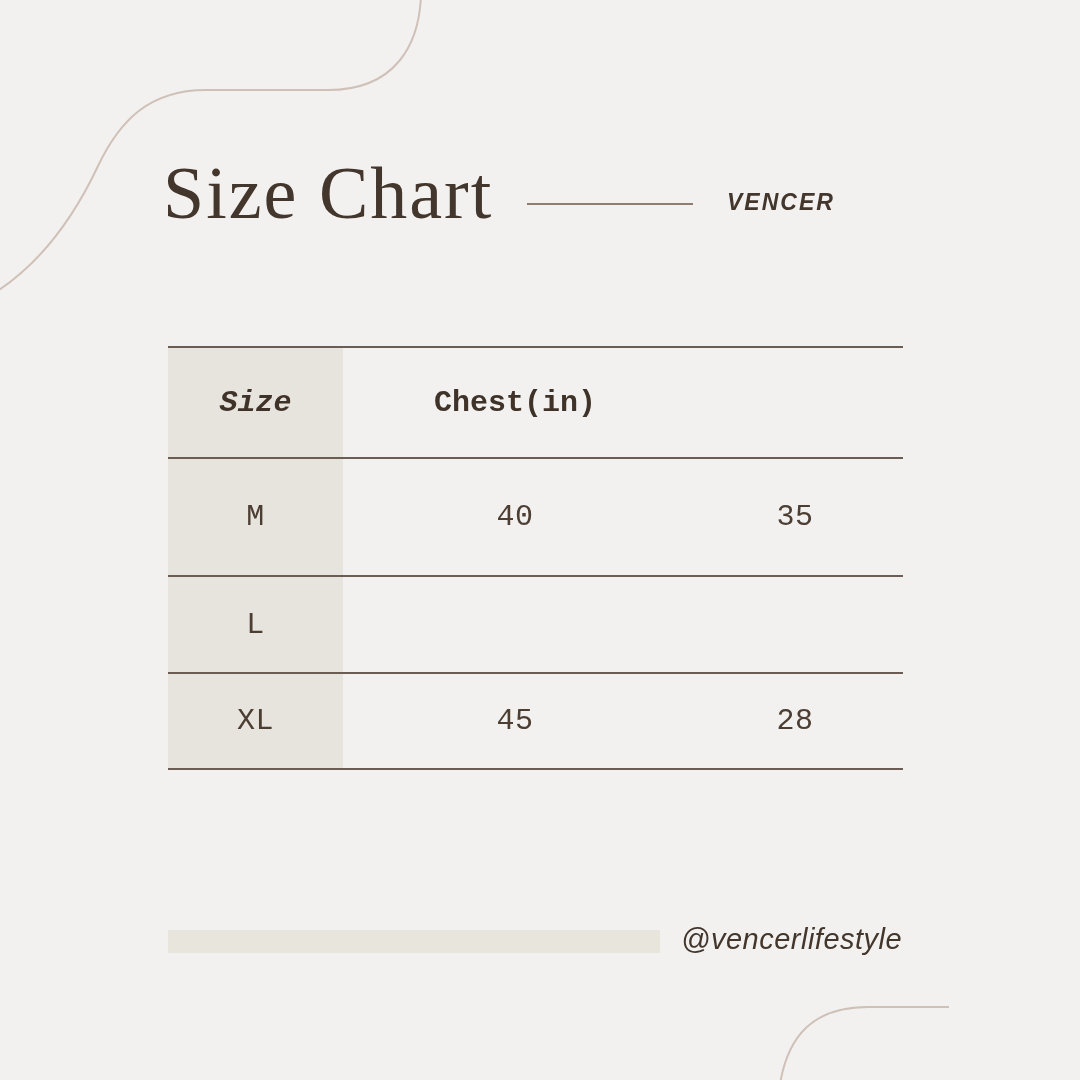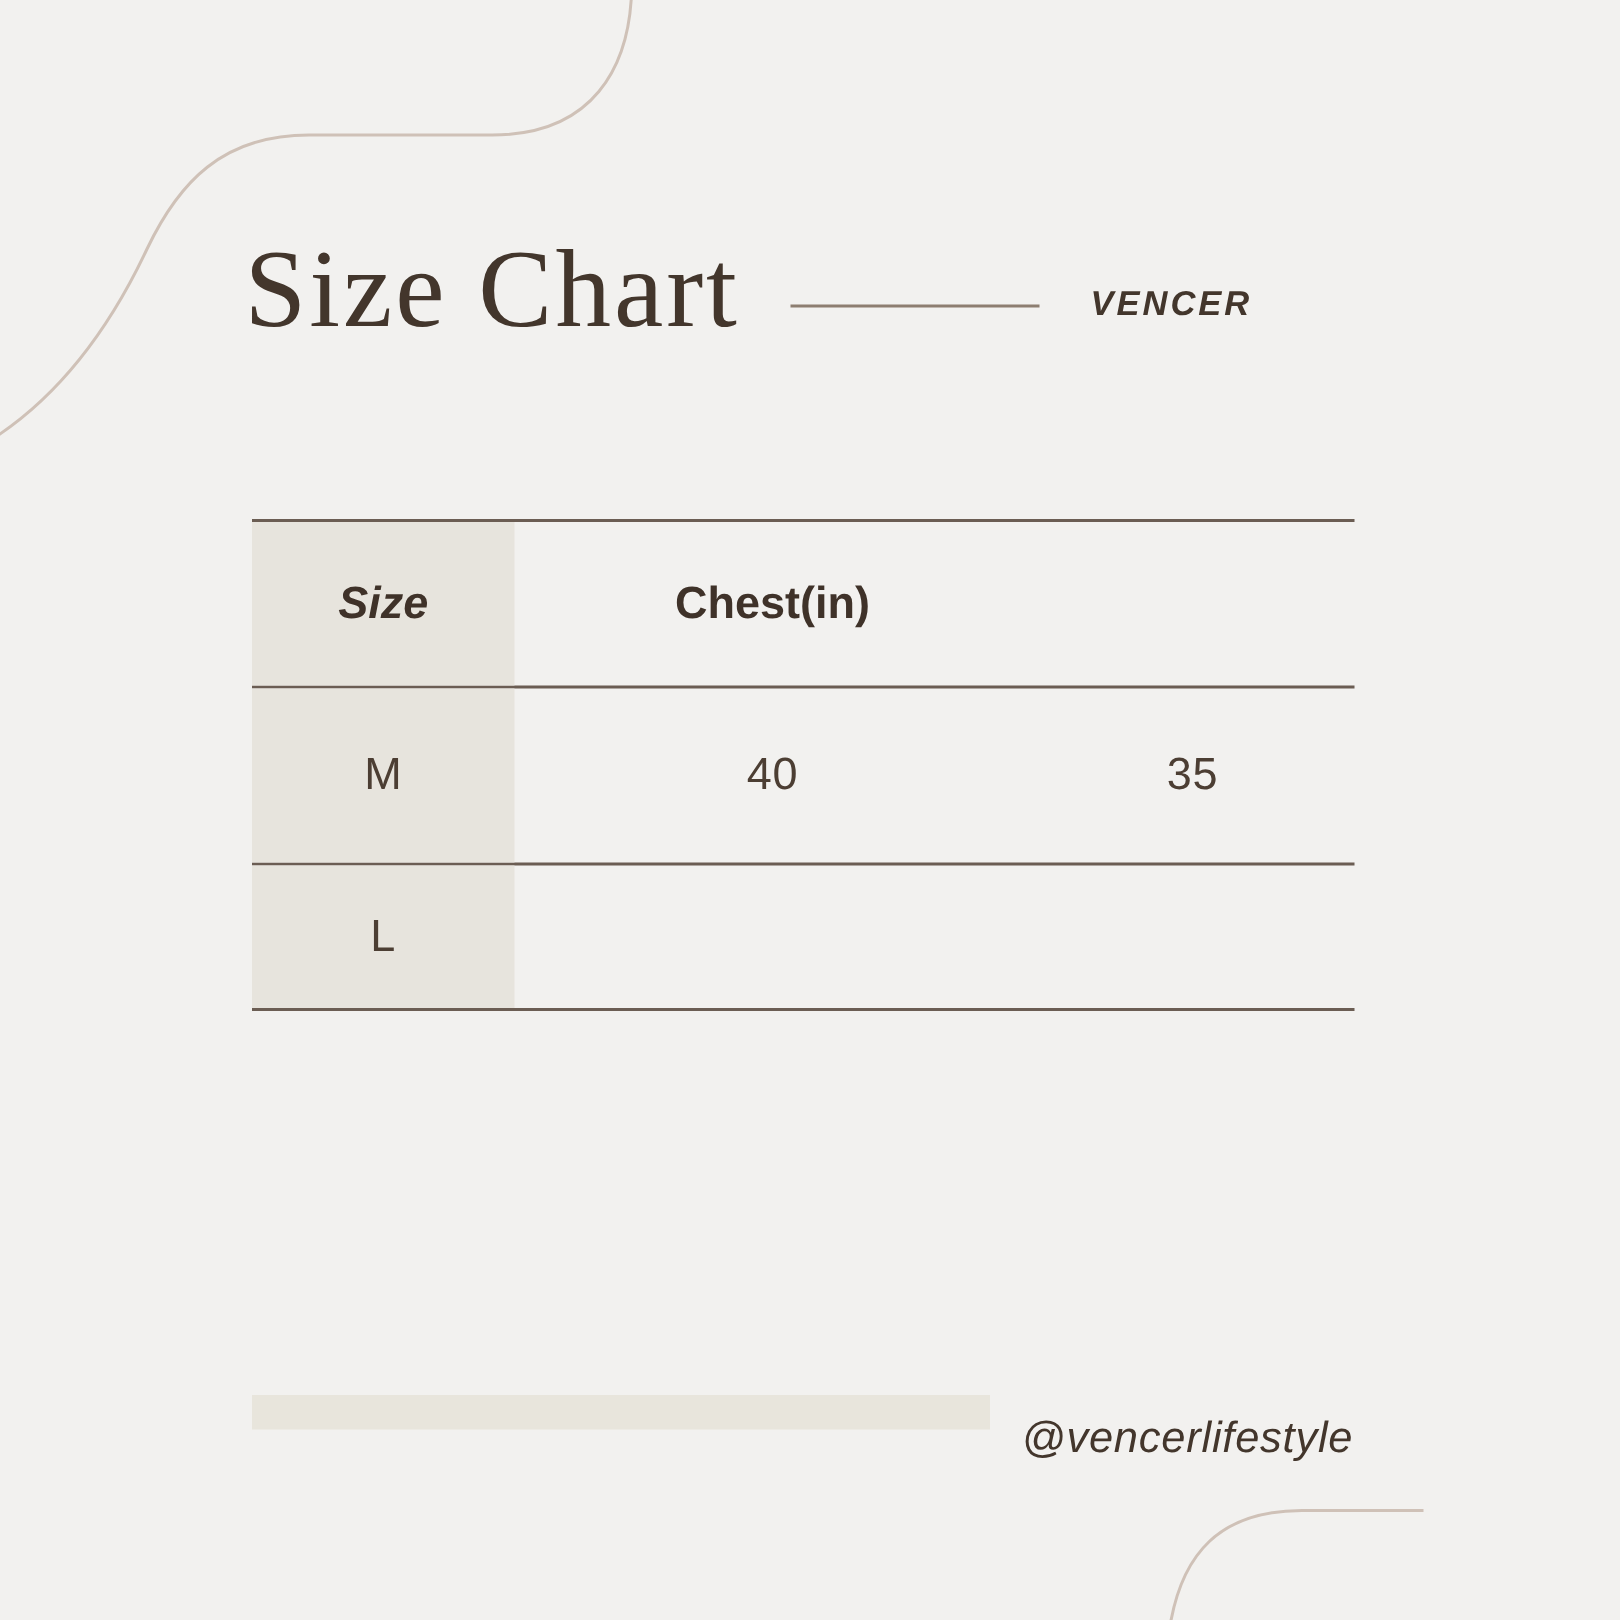--- a/index.html
+++ b/index.html
@@ -28,42 +28,42 @@
     letter-spacing:2px; color:#43362c;
   }
 
   
   .size-table {
     position:absolute; left:168px; top:346px; width:735px;
     border-bottom:2px solid #6b5d53;
   }
   .t-row {
     display:grid; grid-template-columns:175px 344px 1fr;
-    border-top:2px solid #6b5d53; align-items:stretch;
+    border-top:2px solid #6b5d53; align-items:stretch;font-family:Liberation Mono, monospace;
   }
   .t-row.header { height:109px; }
   .t-row.r0 { height:116px; }
   .t-row.r1 { height:95px; }
   .t-row.r2 { height:94px; }
   .cell {
     display:flex; align-items:center; justify-content:center;
     font-size:30px; color:#4c3e33; letter-spacing:0.5px;
   }
   .cell.size-col { background:#e7e4dd; }
   .t-row.header .cell { font-weight:700; color:#3f3229; letter-spacing:0; }
   .t-row.header .cell.size-col { font-style:italic; }
 
   
   .footer-bar {
     position:absolute; left:168px; top:930px; width:492px; height:23px;
     background:#e8e5dc;
   }
   .handle {
     position:absolute; left:681px; top:923px;
-    font-style:italic; font-size:29px; color:#43362c; letter-spacing:0.5px;margin-top:20px;
+    font-style:italic; font-size:29px; color:#43362c; letter-spacing:0.5px;
   }
 </style>
 </head>
 <body>
 
 <div class="canvas">
 
   <svg class="deco" viewBox="0 0 1080 1080" aria-hidden="true">
     <path class="curve" d="M 421 -4 C 419 44 396 90 328 90 L 206 90 C 148 90 119 122 98 166 C 74 217 42 262 -4 292"></path>
     <path class="curve" d="M 1084 948 C 1072 984 1044 1007 996 1007 L 868 1007 C 813 1007 788 1036 780 1084"></path>
@@ -79,18 +79,23 @@
       <div class="cell">Chest(in)</div>
     </div>
     <div class="t-row r0">
       <div class="cell size-col">M</div>
       <div class="cell">40</div>
       <div class="cell">35</div>
     </div>
     <div class="t-row r1">
       <div class="cell size-col">L</div>
     </div>
+    <div class="t-row r2">
+      <div class="cell size-col">XL</div>
+      <div class="cell">45</div>
+      <div class="cell">28</div>
+    </div>
   </div>
 
   <div class="footer-bar"></div>
   <div class="handle">@vencerlifestyle</div>
 
 </div>
 
 </body></html>

